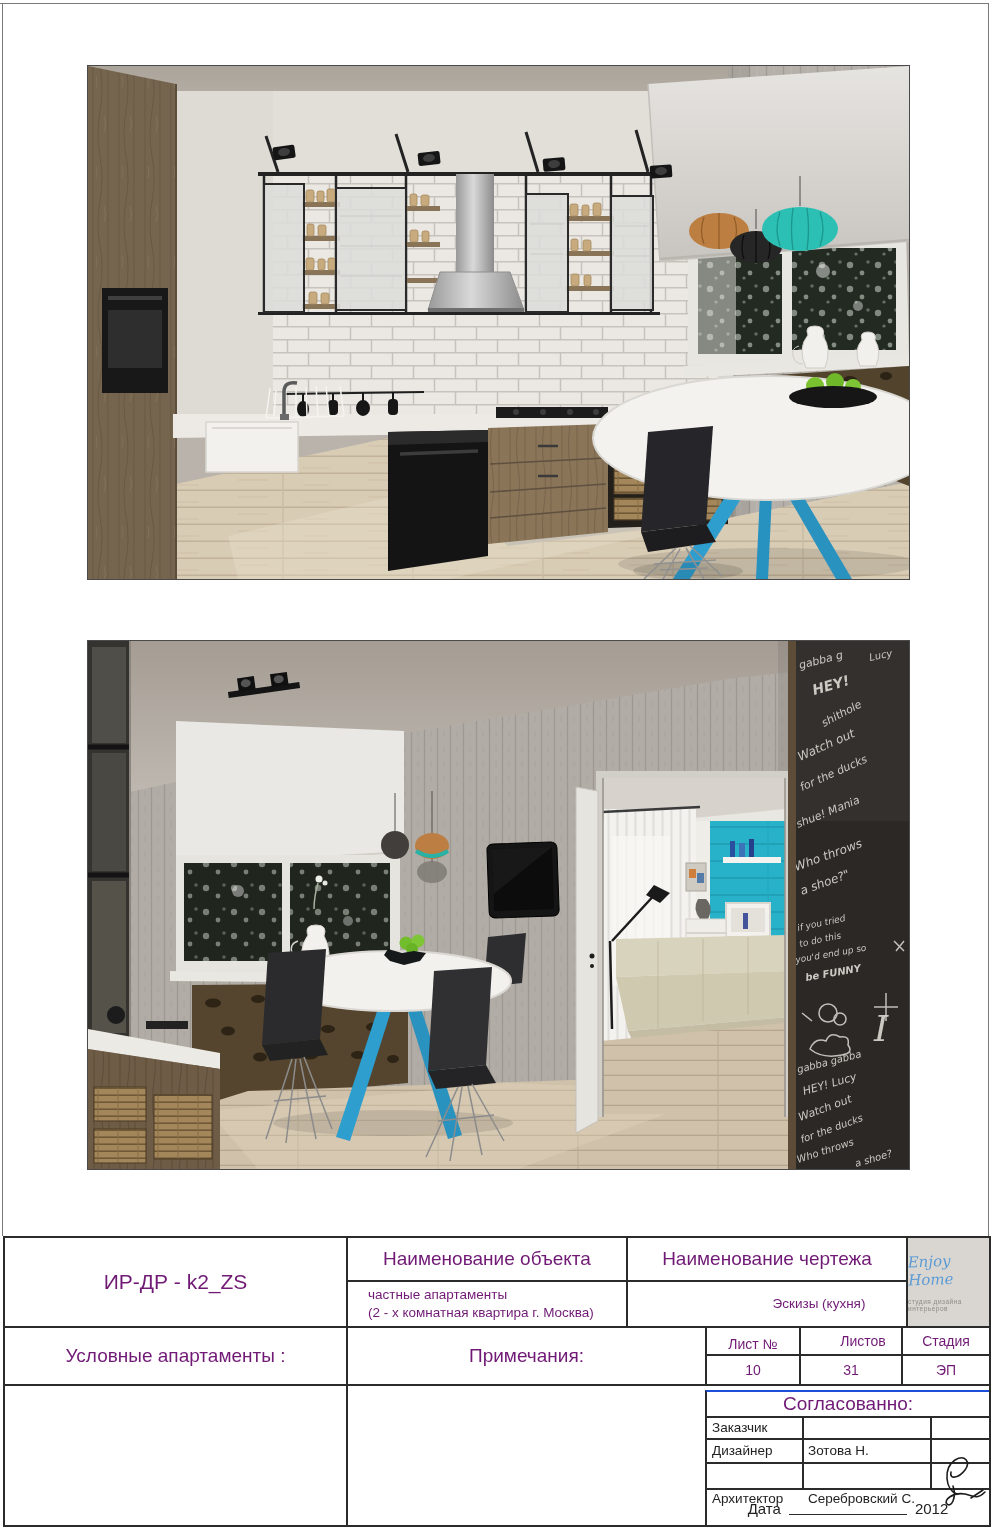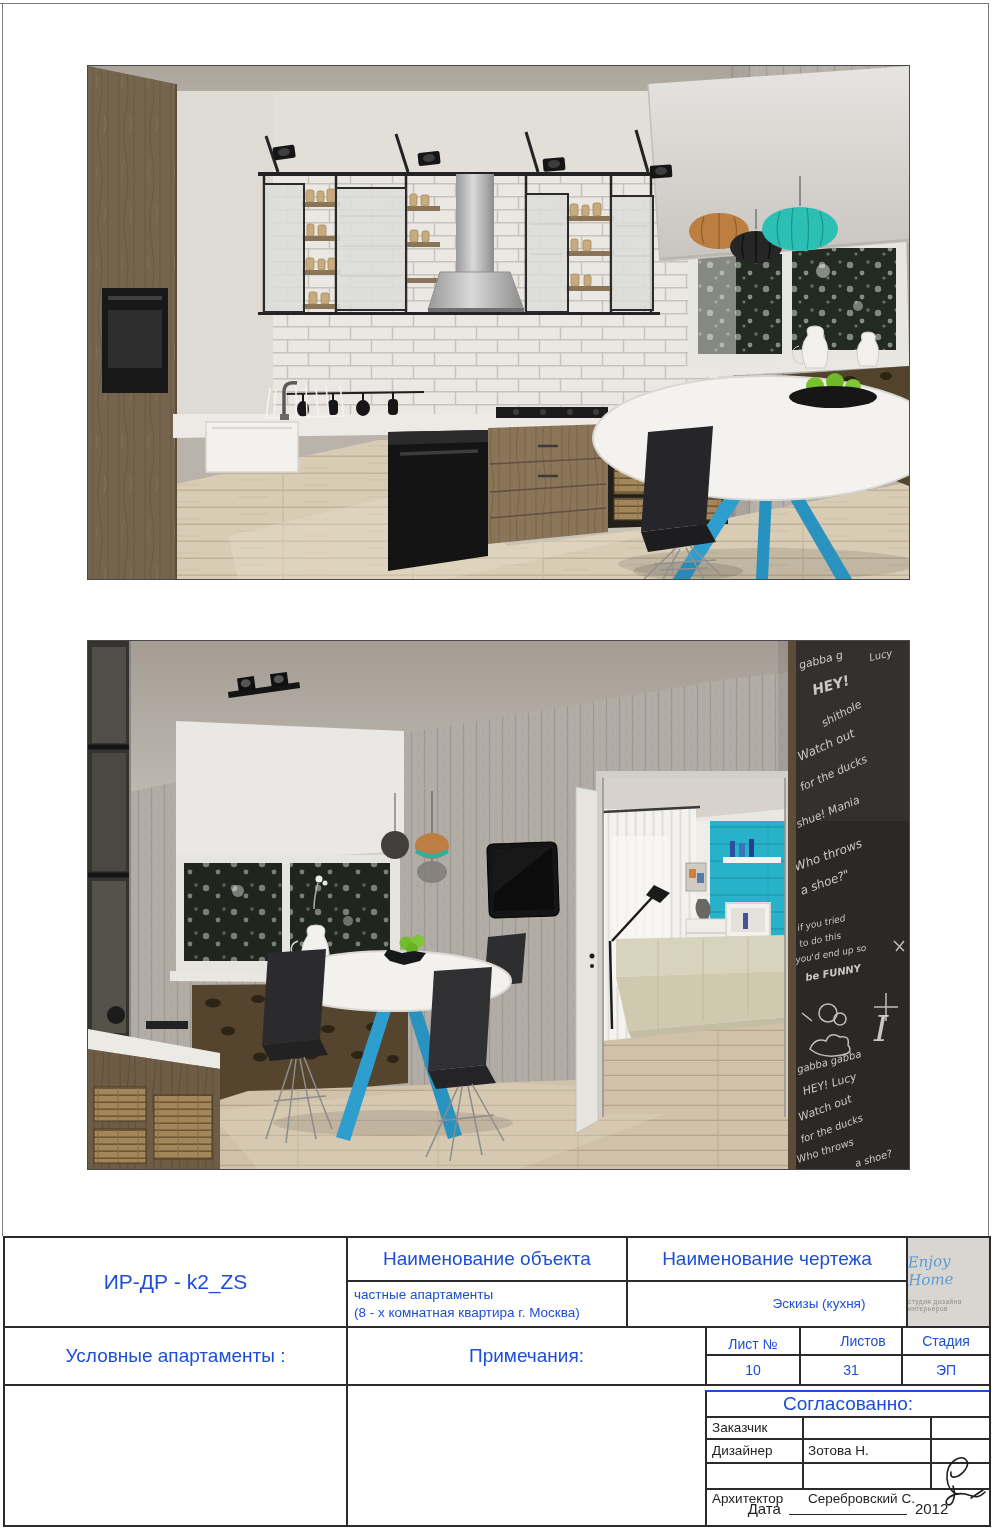--- a/index.html
+++ b/index.html
@@ -4,21 +4,21 @@
 <style>
   html,body{margin:0;padding:0;background:#fff}
   body{width:1000px;height:1532px;position:relative;font-family:"Liberation Sans",sans-serif;color:#222}
   .sheet{position:absolute;inset:0;background:#fff;overflow:hidden}
   .frameline{position:absolute;background:#7a7a7a}
   .render{position:absolute;border:1px solid #4a4a4a;overflow:hidden;background:#b9b3ab}
   .render svg{display:block}
   
   .tb{position:absolute;left:3px;top:1236px;width:988px;height:291px;border:2px solid #2b2b2b;box-sizing:border-box;background:#fff}
   .tb .ln{position:absolute;background:#2b2b2b}
-  .cell{position:absolute;display:flex;align-items:center;justify-content:center;text-align:center;color:#1d4ed8}
+  .cell{position:absolute;display:flex;align-items:center;justify-content:center;text-align:center;color:#701a75}
   .cell.left{justify-content:flex-start;text-align:left}
   .fs21{font-size:21px}.fs19{font-size:19px}.fs14{font-size:14px}.fs13{font-size:13.5px;line-height:1.3}
   .logo-cell{position:absolute;background:#d9d6d1;display:flex;flex-direction:column;align-items:center;justify-content:center;gap:10px}
   .logo-name{font-family:"DejaVu Serif",serif;font-style:italic;font-size:15px;color:#5b9bd5;transform:rotate(-2deg)}
   .logo-tag{font-size:6.5px;color:#8f8b85;letter-spacing:.5px}
   .apv-row{position:absolute;display:flex;align-items:center}
   .apv-label{width:95px;padding-left:5px;box-sizing:border-box;font-size:13.5px}
   .apv-value{width:128px;padding-left:6px;box-sizing:border-box;font-size:13.5px}
   .date-row{position:absolute;display:flex;align-items:center;justify-content:center;gap:8px;font-size:15px}
   .date-line{display:inline-block;width:118px;height:13px;border-bottom:1.8px solid #2b2b2b}
@@ -606,24 +606,24 @@
     <div class="ln" style="left:794px;top:88px;width:2px;height:58px"></div>
     <div class="ln" style="left:896px;top:88px;width:2px;height:58px"></div>
     <div class="ln" style="left:700px;top:116px;width:284px;height:1.5px"></div>
 
     <div class="cell fs21" style="left:0;top:0;width:341px;height:88px">
       <span>ИР-ДР - k2_ZS</span>
     </div>
     <div class="cell fs19" style="left:343px;top:0;width:278px;height:42px">
       <span>Наименование объекта</span>
     </div>
-    <div class="cell left fs13" style="left:343px;top:44px;width:278px;height:44px;padding-left:6px">
+    <div class="cell left fs13" style="left:343px;top:44px;width:278px;height:44px;padding-left:20px">
       <div>
         <div>частные апартаменты</div>
-        <div>(8 - х комнатная квартира г. Москва)</div>
+        <div>(2 - х комнатная квартира г. Москва)</div>
       </div>
     </div>
     <div class="cell fs19" style="left:623px;top:0;width:278px;height:42px">
       <span>Наименование чертежа</span>
     </div>
     <div class="cell fs13" style="left:651px;top:44px;width:326px;height:44px">
       <span>Эскизы (кухня)</span>
     </div>
     <div class="logo-cell" style="left:903px;top:0;width:81px;height:88px">
       <span class="logo-name">Enjoy Home</span>

